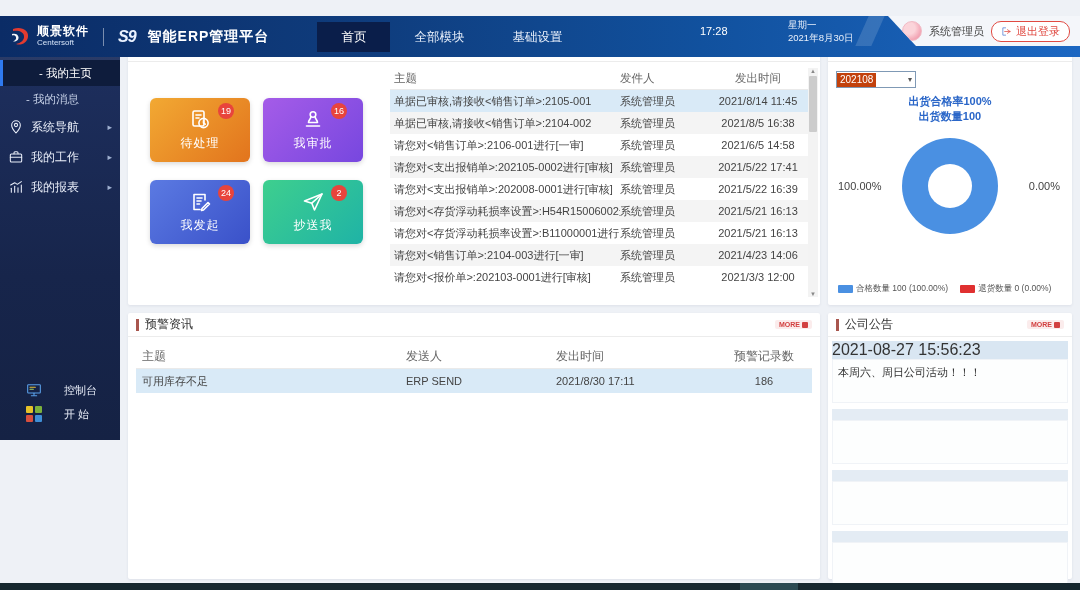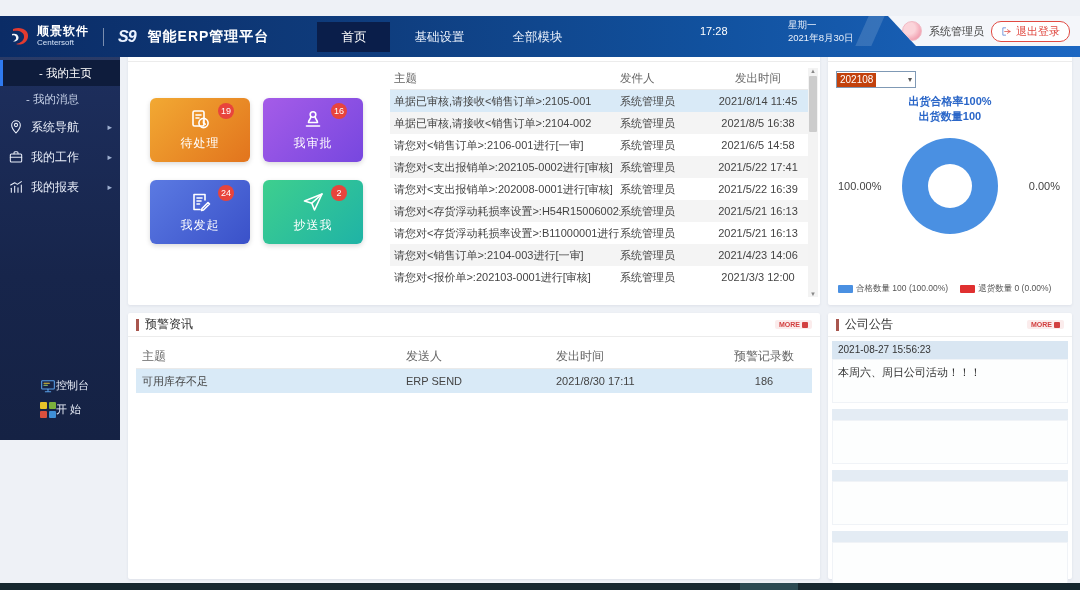--- a/index.html
+++ b/index.html
@@ -37,21 +37,21 @@
   
   .sidebar { position:absolute; left:0; top:30px; width:120px; height:410px;
     background:linear-gradient(180deg,#1e3060 0%,#17254b 60%,#152244 100%); color:#e8edf8; z-index:5; }
   .side-item { height:30px; display:flex; align-items:center; padding:0 8px; font-size:12px; cursor:pointer; }
   .side-item.first { background:rgba(255,255,255,.06); }
   .side-item .mi { width:16px; height:16px; margin-right:7px; flex:0 0 auto; }
   .side-item .chev { margin-left:auto; font-size:9px; color:#9fb0d0; }
   .sub-item { height:26px; line-height:26px; padding-left:26px; font-size:11.5px; color:#c7d2e8; cursor:pointer; }
   .sub-item.active { background:#0e1c3c; color:#fff; border-left:3px solid #2f7af0; padding-left:36px; }
   .side-footer { position:absolute; bottom:14px; left:0; width:120px; font-size:11px; }
-  .foot-row { height:24px; display:flex; padding-left:40px; cursor:pointer; }
+  .foot-row { height:24px; display:flex; align-items:center; padding-left:26px; gap:22px; cursor:pointer; }
   .foot-row .fi { width:16px; height:16px; }
   .grid-icon { display:grid; grid-template-columns:7px 7px; grid-template-rows:7px 7px; gap:2px; }
   .grid-icon span { border-radius:1px; }
 
   
   .panel { position:absolute; background:#fff; border-radius:2px; box-shadow:0 1px 3px rgba(20,40,80,.08); }
   #panel-approval { left:128px; top:38px; width:692px; height:267px; }
   #panel-monitor  { left:828px; top:38px; width:244px; height:267px; }
   #panel-alerts   { left:128px; top:313px; width:692px; height:266px; }
   #panel-announce { left:828px; top:313px; width:244px; height:266px; }
@@ -109,21 +109,21 @@
   .alert-table { position:absolute; left:8px; right:8px; top:32px; font-size:11px; color:#444; }
   .alert-table .thead { height:24px; font-size:12px; }
   .arow { display:flex; height:24px; align-items:center; background:#d9eaf7; cursor:pointer; }
   .ac0 { flex:1; padding-left:6px; }
   .ac1 { width:150px; }
   .ac2 { width:160px; }
   .ac3 { width:96px; text-align:center; }
 
   
   .ann-list { position:absolute; left:4px; right:4px; top:28px; bottom:10px; display:flex; flex-direction:column; }
-  .ann-head { height:18px; line-height:18px; background:#d9e6f2; font-size:10px; color:#333; padding-left:6px;
+  .ann-head { height:18px; line-height:18px; background:#d9e6f2; font-size:16px; color:#333; 
     flex:0 0 auto; }
   .ann-head.empty { height:11px; background:#e4ecf4; }
   .ann-body { min-height:44px; background:#fdfefe; font-size:11px; color:#333; padding:6px; margin-bottom:6px;
     box-shadow:0 0 0 1px #f0f3f7 inset; flex:0 0 auto; }
   .ann-body.last { flex:1 1 auto; }
 
   .bottom-bar { position:absolute; left:0; right:0; bottom:0; height:7px; background:#16272e; z-index:7; }
   .bottom-bar-light { position:absolute; left:740px; width:58px; top:0; height:7px; background:#2b4a52; }
 
   svg.stroke { fill:none; stroke:currentColor; stroke-width:1.6; stroke-linecap:round; stroke-linejoin:round; }
@@ -143,22 +143,22 @@
         <span class="logo-title">顺景软件</span>
         <span class="logo-sub">Centersoft</span>
       </div>
     </div>
     <div class="header-divider"></div>
     <span class="s9-mark">S9</span>
     <span class="app-title">智能ERP管理平台</span>
 
     <div class="top-nav">
       <div class="nav-tab active">首页</div>
+      <div class="nav-tab">全部模块</div>
       <div class="nav-tab">基础设置</div>
-      <div class="nav-tab">全部模块</div>
     </div>
 
     <span class="header-time">17:28</span>
     <div class="date-stack">
       <div>星期一</div>
       <div>2021年8月30日</div>
     </div>
     <div class="wedge-stripe"></div>
 
     <div class="header-right">

